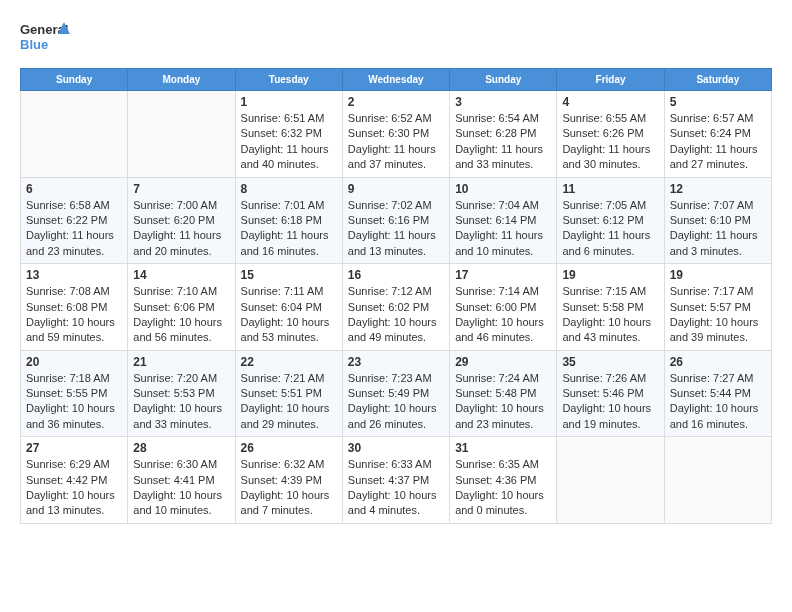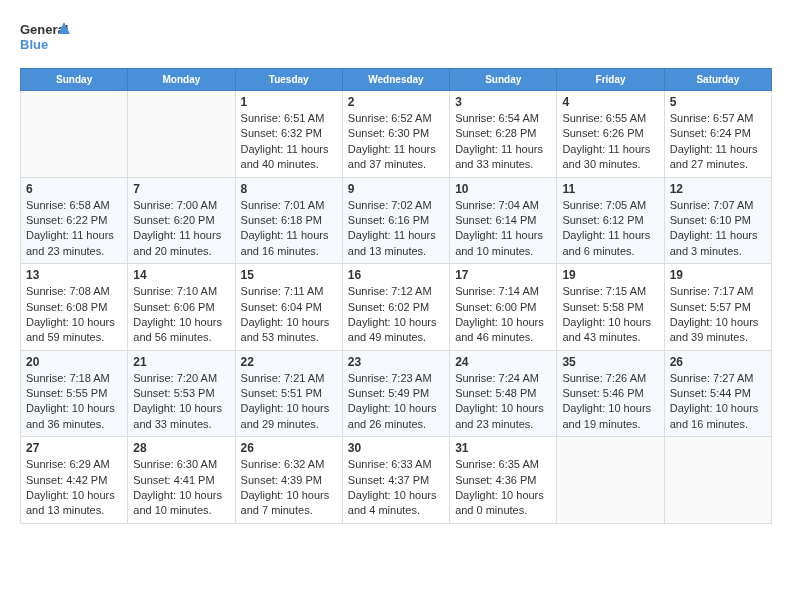--- a/index.html
+++ b/index.html
@@ -209,21 +209,21 @@
           </td>
           <td>
             <span class="day-number">22</span>
             <div class="day-info">Sunrise: 7:21 AM<br>Sunset: 5:51 PM<br>Daylight: 10 hours and 29 minutes.</div>
           </td>
           <td>
             <span class="day-number">23</span>
             <div class="day-info">Sunrise: 7:23 AM<br>Sunset: 5:49 PM<br>Daylight: 10 hours and 26 minutes.</div>
           </td>
           <td>
-            <span class="day-number">24</span>
+            <span class="day-number">29</span>
             <div class="day-info">Sunrise: 7:24 AM<br>Sunset: 5:48 PM<br>Daylight: 10 hours and 23 minutes.</div>
           </td>
           <td>
             <span class="day-number">35</span>
             <div class="day-info">Sunrise: 7:26 AM<br>Sunset: 5:46 PM<br>Daylight: 10 hours and 19 minutes.</div>
           </td>
           <td>
             <span class="day-number">26</span>
             <div class="day-info">Sunrise: 7:27 AM<br>Sunset: 5:44 PM<br>Daylight: 10 hours and 16 minutes.</div>
           </td>

